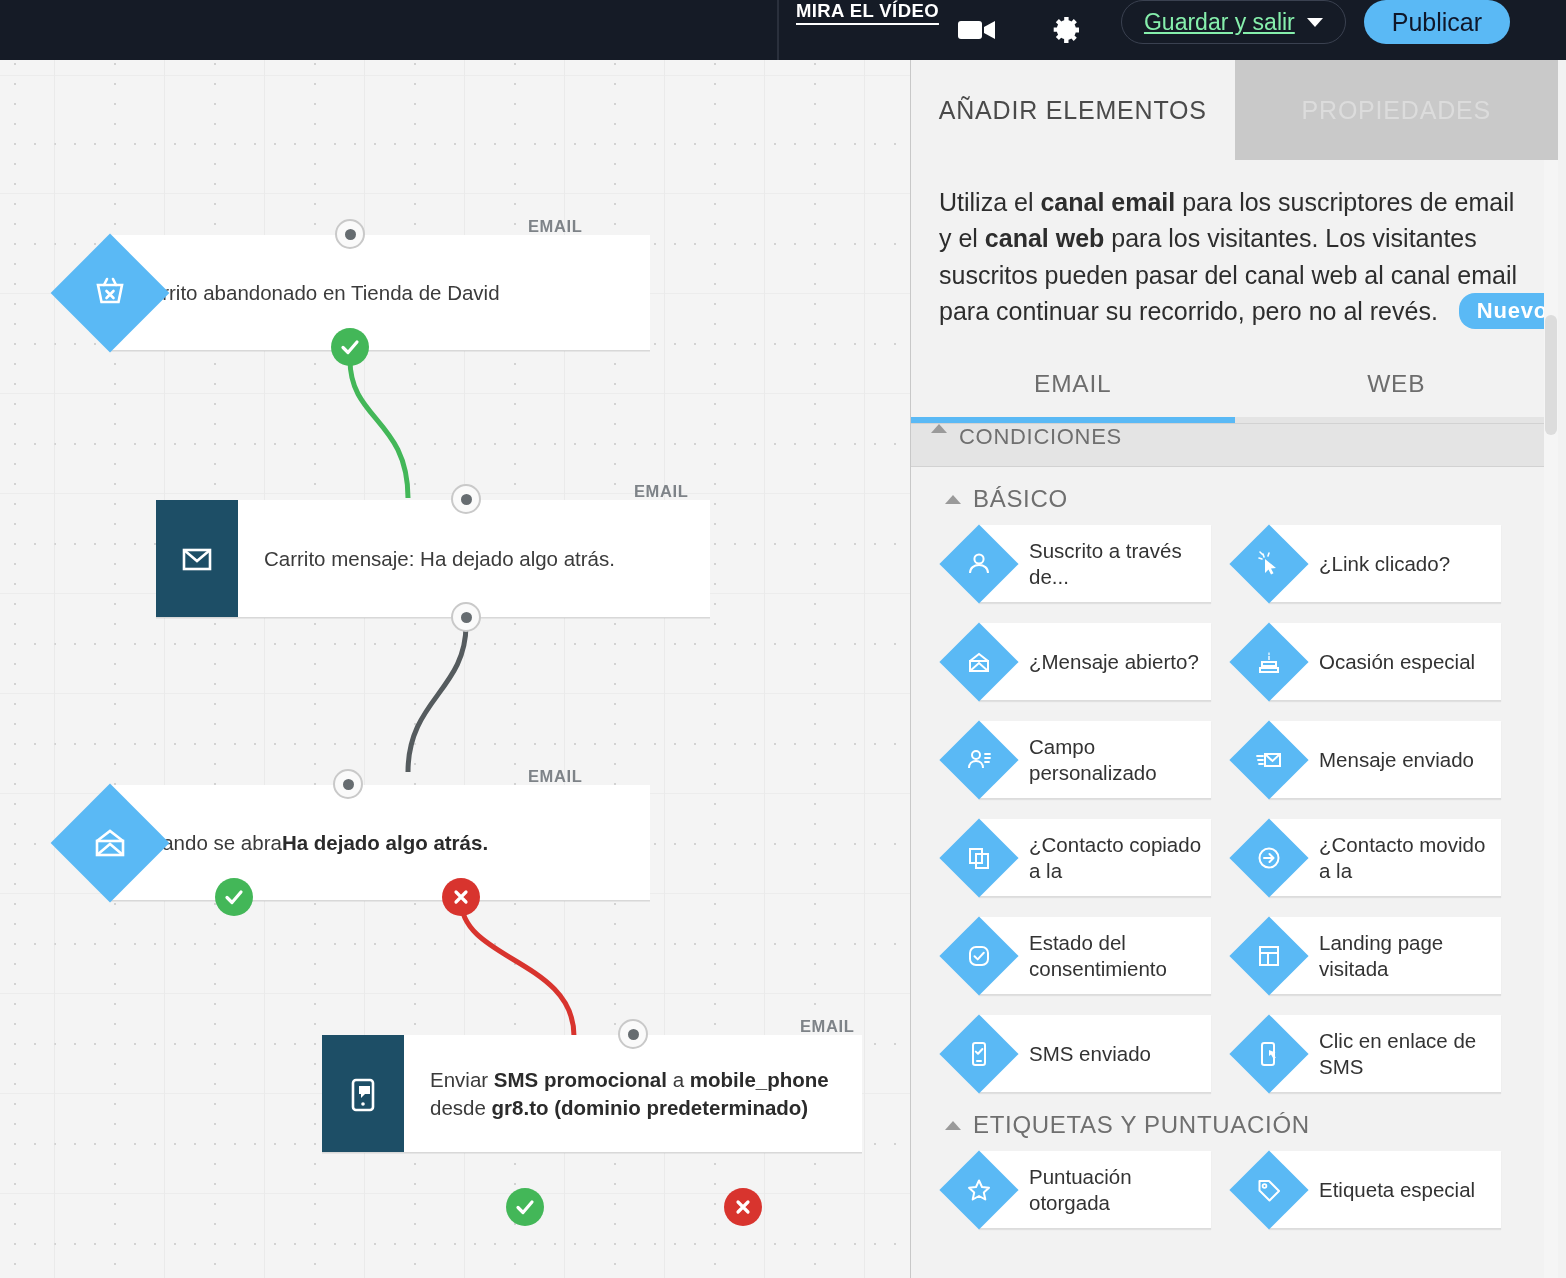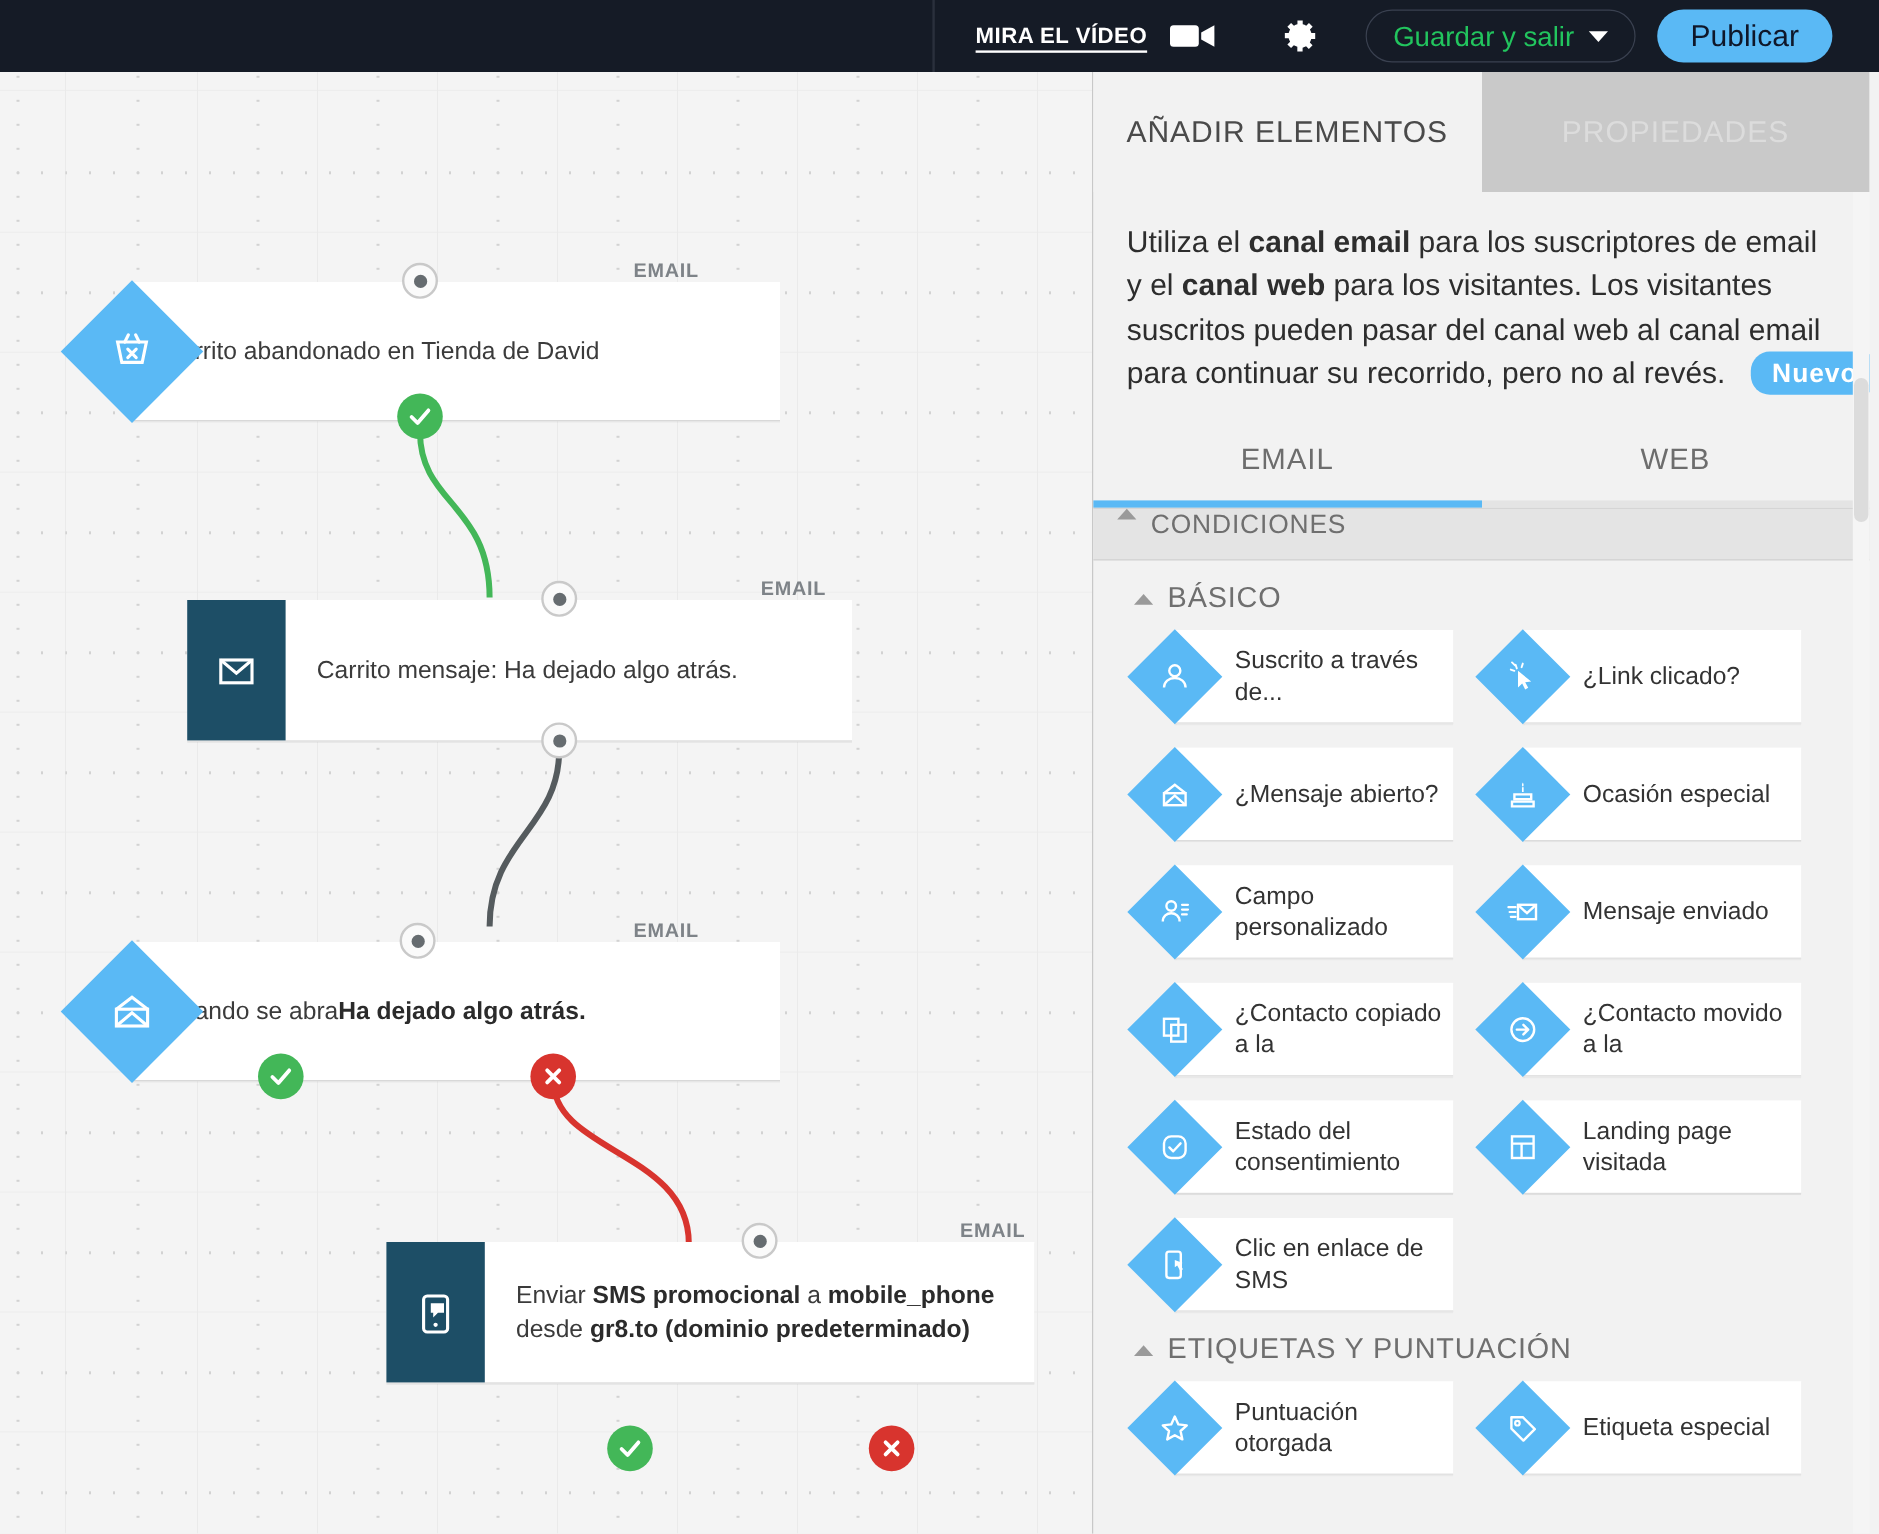--- a/index.html
+++ b/index.html
@@ -9,35 +9,35 @@
     overflow: hidden; background: #f2f2f2;
   }
 
   
   #topbar {
     position: absolute; left: 0; top: 0; width: 1566px; height: 60px;
     background: #151b26; display: flex; align-items: center;
   }
   #topbar-left-spacer { width: 779px; height: 60px; border-right: 2px solid #2a303c; }
   #topbar-right {
-    flex: 1; height: 60px; display: flex; align-items: center;
-    gap: 0px; padding-left: 34px;
+    flex: 1; height: 60px; display: flex; 
+    gap: 0px; padding-left: 17px;
   }
   .tb-video-link {
     color: #ffffff; font-size: 18.5px; font-weight: bold; letter-spacing: .4px;
     text-decoration: underline; text-underline-offset: 6px;
     text-decoration-thickness: 2px; cursor: pointer; white-space: nowrap;
   }
   .tb-cam { margin-left: 18px; display: flex; align-items: center; cursor: pointer; }
   .tb-gear { margin-left: 50px; display: flex; align-items: center; cursor: pointer; }
   .tb-save {
     margin-left: 38px; height: 44px; border: 1px solid #3a4150; border-radius: 22px;
     display: flex; align-items: center; padding: 0 22px; gap: 12px; cursor: pointer;
   }
-  .tb-save span { color: #22c55e; font-size: 23px; }
+  .tb-save span { color: #86efac; font-size: 23px; text-decoration: underline; }
   .caret-down {
     width: 0; height: 0; border-left: 8px solid transparent;
     border-right: 8px solid transparent; border-top: 9px solid #ffffff;
   }
   .tb-publish {
     margin-left: 18px; height: 44px; background: #5ab9f5; border-radius: 22px;
     display: flex; align-items: center; justify-content: center;
     padding: 0 28px; cursor: pointer;
   }
   .tb-publish span { color: #0f172a; font-size: 25px; }
@@ -480,20 +480,31 @@
       <div class="el-card-bg"></div>
       <div class="el-dia">
         <svg width="30" height="30" viewBox="0 0 30 30">
           <rect x="6" y="6" width="18" height="18" fill="none" stroke="#fff" stroke-width="2"></rect>
           <path d="M6 12 h18 M14 12 v12" stroke="#fff" stroke-width="2"></path>
         </svg>
       </div>
       <div class="el-label">Landing page visitada</div>
     </div>
 
+    <div class="el-card">
+      <div class="el-card-bg"></div>
+      <div class="el-dia">
+        <svg width="30" height="30" viewBox="0 0 30 30">
+          <rect x="9" y="4" width="12" height="22" rx="2.2" fill="none" stroke="#fff" stroke-width="2"></rect>
+          <path d="M11.8 12.6 L14 14.8 L18.4 10" fill="none" stroke="#fff" stroke-width="2" stroke-linecap="round" stroke-linejoin="round"></path>
+          <path d="M13 22 h4" stroke="#fff" stroke-width="2" stroke-linecap="round"></path>
+        </svg>
+      </div>
+      <div class="el-label">SMS enviado</div>
+    </div>
 
     <div class="el-card">
       <div class="el-card-bg"></div>
       <div class="el-dia">
         <svg width="30" height="30" viewBox="0 0 30 30">
           <rect x="8" y="4" width="12" height="22" rx="2.2" fill="none" stroke="#fff" stroke-width="2"></rect>
           <path d="M15 11 v6 l2-1.5 2.6 4.6 2.2-1.3 -2.6-4.6 2.4-.6 Z" fill="#fff"></path>
         </svg>
       </div>
       <div class="el-label">Clic en enlace de SMS</div>

